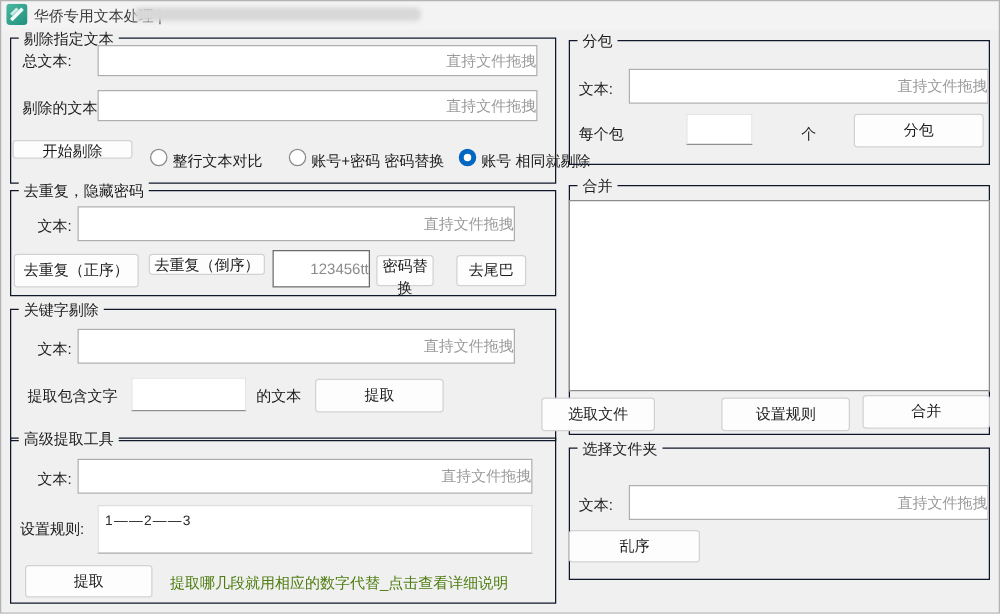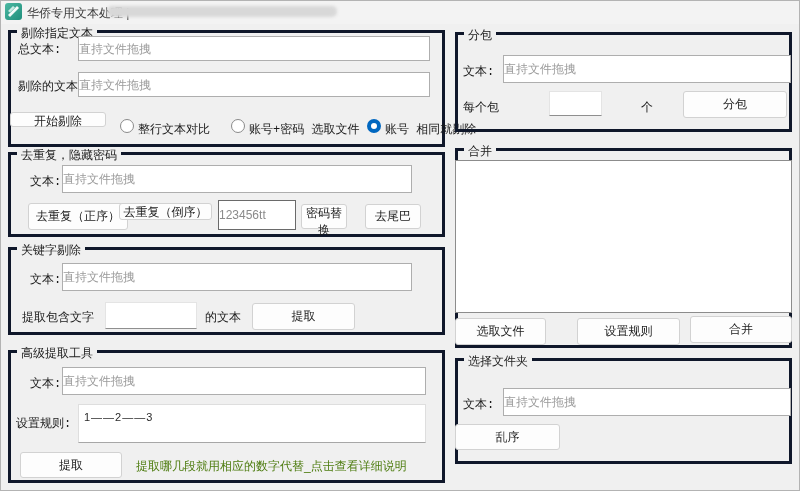--- a/index.html
+++ b/index.html
@@ -7,26 +7,26 @@
   body {
     font-family:"Liberation Sans","DejaVu Sans",sans-serif;
     background:#f0f0f0; position:relative; overflow:hidden; color:#1b1b1b;
   }
   .frame { position:absolute; inset:0; border:1px solid #b3b3b3; pointer-events:none; }
   .titlebar { position:absolute; left:0; top:0; width:800px; height:24px; background:#f3f3f3; }
   .appicon { position:absolute; left:5px; top:3px; width:17px; height:17px; }
   .wtitle { position:absolute; left:27px; top:5px; font-size:12px; color:#3c3c3c; white-space:nowrap; }
   .redact { position:absolute; left:107px; top:6px; width:230px; height:11px;
             background:#d8d8d8; border-radius:5px; filter:blur(1.5px); }
-  .grp { position:absolute; border:3px solid #0f172a; }
+  .grp { position:absolute; border:1px solid #0f172a; }
   .gtitle { position:absolute; top:-8px; left:6px; background:#f0f0f0; padding:0 4px;
             font-size:12px; color:#1b1b1b; white-space:nowrap; }
-  .lbl { position:absolute; font-size:12px; color:#1b1b1b; white-space:nowrap;font-family:Liberation Mono, monospace; }
+  .lbl { position:absolute; font-size:12px; color:#1b1b1b; white-space:nowrap; }
   .inp { position:absolute; background:#fff; border:1px solid #aeaeae; font-size:12px;
-         text-align:left; color:#555; font-family:inherit; outline:none; }
+         text-align:right; color:#555; font-family:inherit; outline:none; }
   .inp::placeholder { color:#9b9b9b; }
   .uline { border:1px solid #e4e4e4; border-bottom:1px solid #8f8f8f; }
   .pwd { border:1px solid #6a6a6a; color:#8a8a8a; }
   .rule { text-align:left; padding:0 4px 14px 5px; font-size:11px; color:#2a2a2a;
           border:1px solid #dedede; border-bottom:1px solid #a7a7a7; letter-spacing:1px; }
   .btn { position:absolute; background:#fdfdfd; border:1px solid #d2d2d2; border-radius:3px;
          font-size:12px; color:#1b1b1b; text-align:center; font-family:inherit; cursor:default; }
   .radio { position:absolute; width:14px; height:14px; border-radius:50%;
            border:1px solid #8a8a8a; background:#fff; }
   .radio.checked { border:4px solid #0067c0; }
@@ -56,36 +56,36 @@
   <span class="gtitle">剔除指定文本</span>
 </div>
 <span class="lbl" style="left:18px;top:41px">总文本:</span>
 <input class="inp" style="left: 78px; top: 36px; width: 352px; height: 25px;" placeholder="直持文件拖拽">
 <span class="lbl" style="left:18px;top:78px">剔除的文本:</span>
 <input class="inp" style="left: 78px; top: 72px; width: 352px; height: 25px;" placeholder="直持文件拖拽">
 <button class="btn" style="left:10px;top:112px;width:96px;height:15px">开始剔除</button>
 <span class="radio" style="left:120px;top:119px"></span>
 <span class="lbl" style="left:138px;top:121px">整行文本对比</span>
 <span class="radio" style="left:231px;top:119px"></span>
-<span class="lbl" style="left:249px;top:121px">账号+密码 选取文件</span>
+<span class="lbl" style="left:249px;top:121px">账号+密码 密码替换</span>
 <span class="radio checked" style="left:367px;top:119px"></span>
 <span class="lbl" style="left:385px;top:121px">账号 相同就剔除</span>
 
 <div class="grp" style="left:8px;top:152px;width:437px;height:85px">
   <span class="gtitle">去重复，隐藏密码</span>
 </div>
 <span class="lbl" style="left:30px;top:173px">文本:</span>
 <input class="inp" style="left: 62px; top: 165px; width: 350px; height: 28px;" placeholder="直持文件拖拽">
-<button class="btn" style="left:28px;top:203px;width:100px;height:27px">去重复（正序）</button>
+<button class="btn" style="left:11px;top:203px;width:100px;height:27px">去重复（正序）</button>
 <button class="btn" style="left:119px;top:203px;width:93px;height:17px">去重复（倒序）</button>
 <input class="inp pwd" style="left: 218px; top: 200px; width: 78px; height: 30px;" value="123456tt">
 <button class="btn" style="left:301px;top:204px;width:46px;height:25px">密码替换</button>
 <button class="btn" style="left:365px;top:204px;width:56px;height:25px">去尾巴</button>
 
-<div class="grp" style="left:8px;top:247px;width:437px;height:88px">
+<div class="grp" style="left:8px;top:247px;width:437px;height:106px">
   <span class="gtitle">关键字剔除</span>
 </div>
 <span class="lbl" style="left:30px;top:271px">文本:</span>
 <input class="inp" style="left: 62px; top: 263px; width: 350px; height: 28px;" placeholder="直持文件拖拽">
 <span class="lbl" style="left:22px;top:309px">提取包含文字</span>
 <input class="inp uline" style="left: 105px; top: 302px; width: 92px; height: 27px;" value="">
 <span class="lbl" style="left:205px;top:309px">的文本</span>
 <button class="btn" style="left:252px;top:303px;width:103px;height:27px">提取</button>
 
 <div class="grp" style="left:8px;top:350px;width:437px;height:133px">
@@ -105,21 +105,21 @@
 <input class="inp" style="left: 503px; top: 55px; width: 288px; height: 28px;" placeholder="直持文件拖拽">
 <span class="lbl" style="left:463px;top:99px">每个包</span>
 <input class="inp uline" style="left: 549px; top: 91px; width: 53px; height: 25px;" value="">
 <span class="lbl" style="left:641px;top:99px">个</span>
 <button class="btn" style="left:683px;top:91px;width:104px;height:27px">分包</button>
 
 <div class="grp" style="left:455px;top:148px;width:337px;height:200px">
   <span class="gtitle">合并</span>
 </div>
 <div class="listbox" style="left:455px;top:160px;width:337px;height:153px"></div>
-<button class="btn" style="left:455px;top:318px;width:91px;height:27px">选取文件</button>
+<button class="btn" style="left:433px;top:318px;width:91px;height:27px">选取文件</button>
 <button class="btn" style="left:577px;top:318px;width:103px;height:27px">设置规则</button>
 <button class="btn" style="left:690px;top:316px;width:102px;height:27px">合并</button>
 
 <div class="grp" style="left:455px;top:358px;width:337px;height:106px">
   <span class="gtitle">选择文件夹</span>
 </div>
 <span class="lbl" style="left:463px;top:396px">文本:</span>
 <input class="inp" style="left: 503px; top: 388px; width: 288px; height: 28px;" placeholder="直持文件拖拽">
 <button class="btn" style="left:455px;top:424px;width:105px;height:26px">乱序</button>
 

